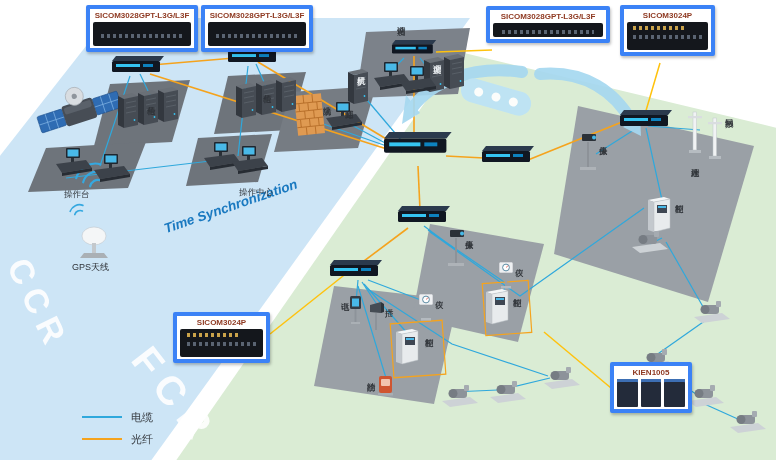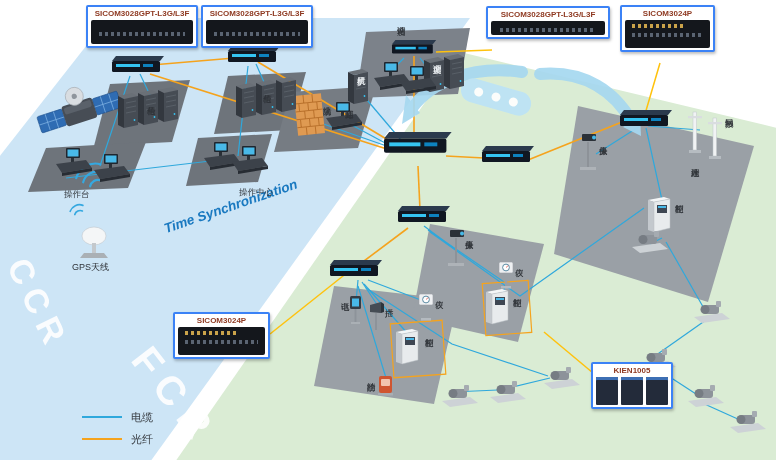--- a/index.html
+++ b/index.html
@@ -7,21 +7,21 @@
   .canvas { position:relative; width:776px; height:460px; background:#ffffff; overflow:hidden; }
   .canvas > svg { position:absolute; left:0; top:0; }
   .lbl { position:absolute; font-size:8.5px; color:#2f3338; line-height:1.15; white-space:nowrap; }
   .lbl.v { writing-mode:vertical-rl; text-orientation:upright; }
   .lbl.w { color:#eef2f5; }
   .zone-word { position:absolute; color:#ffffff; font-weight:bold; opacity:.9; transform-origin:0 0; }
   #ccr-word { left:34px; top:252px; font-size:34px; letter-spacing:8px; transform:rotate(64deg); }
   #fcr-word { left:158px; top:338px; font-size:40px; letter-spacing:10px; transform:rotate(52deg); }
   .timesync { position:absolute; left:162px; top:222px; transform:rotate(-19deg); transform-origin:0 0;
               color:#1a79c0; font-style:italic; font-weight:bold; font-size:13.5px; }
-  .callout { position:absolute; background:#fff; border:2px solid #3b82f6; border-radius:2px;
+  .callout { position:absolute; background:#fff; border:4px solid #3b82f6; border-radius:2px;
              padding:2px 3px; display:flex; flex-direction:column; gap:2px;
              box-shadow:1px 2px 3px rgba(0,0,0,.25); }
   .callout .t { font-size:8px; font-weight:bold; color:#8F3A22; text-align:center; }
   .thumb { height:24px; background:#14171c; border-radius:2px; position:relative; }
   .thumb::after { content:""; position:absolute; left:8%; right:8%; top:48%; height:4px;
                   background:repeating-linear-gradient(90deg,#5a6472 0 3px,transparent 3px 6px); }
   .thumb.tall { height:28px; }
   .thumb.tall::before { content:""; position:absolute; left:8%; right:30%; top:16%; height:4px;
                   background:repeating-linear-gradient(90deg,#caa34a 0 3px,transparent 3px 6px); }
   .thumb.short { height:14px; }
@@ -305,21 +305,21 @@
   <div class="thumb short"></div>
 </div>
 <div class="callout" style="left:620px;top:5px;width:95px;">
   <div class="t">SICOM3024P</div>
   <div class="thumb tall"></div>
 </div>
 <div class="callout" style="left:173px;top:312px;width:97px;">
   <div class="t">SICOM3024P</div>
   <div class="thumb tall"></div>
 </div>
-<div class="callout" style="left:591px;top:362px;width:82px;">
+<div class="callout" style="left:610px;top:362px;width:82px;">
   <div class="t">KIEN1005</div>
   <div class="din">
         <span></span>
         <span></span>
         <span></span>
       </div>
 </div>
 
 <div class="legend">
   <div class="row">

